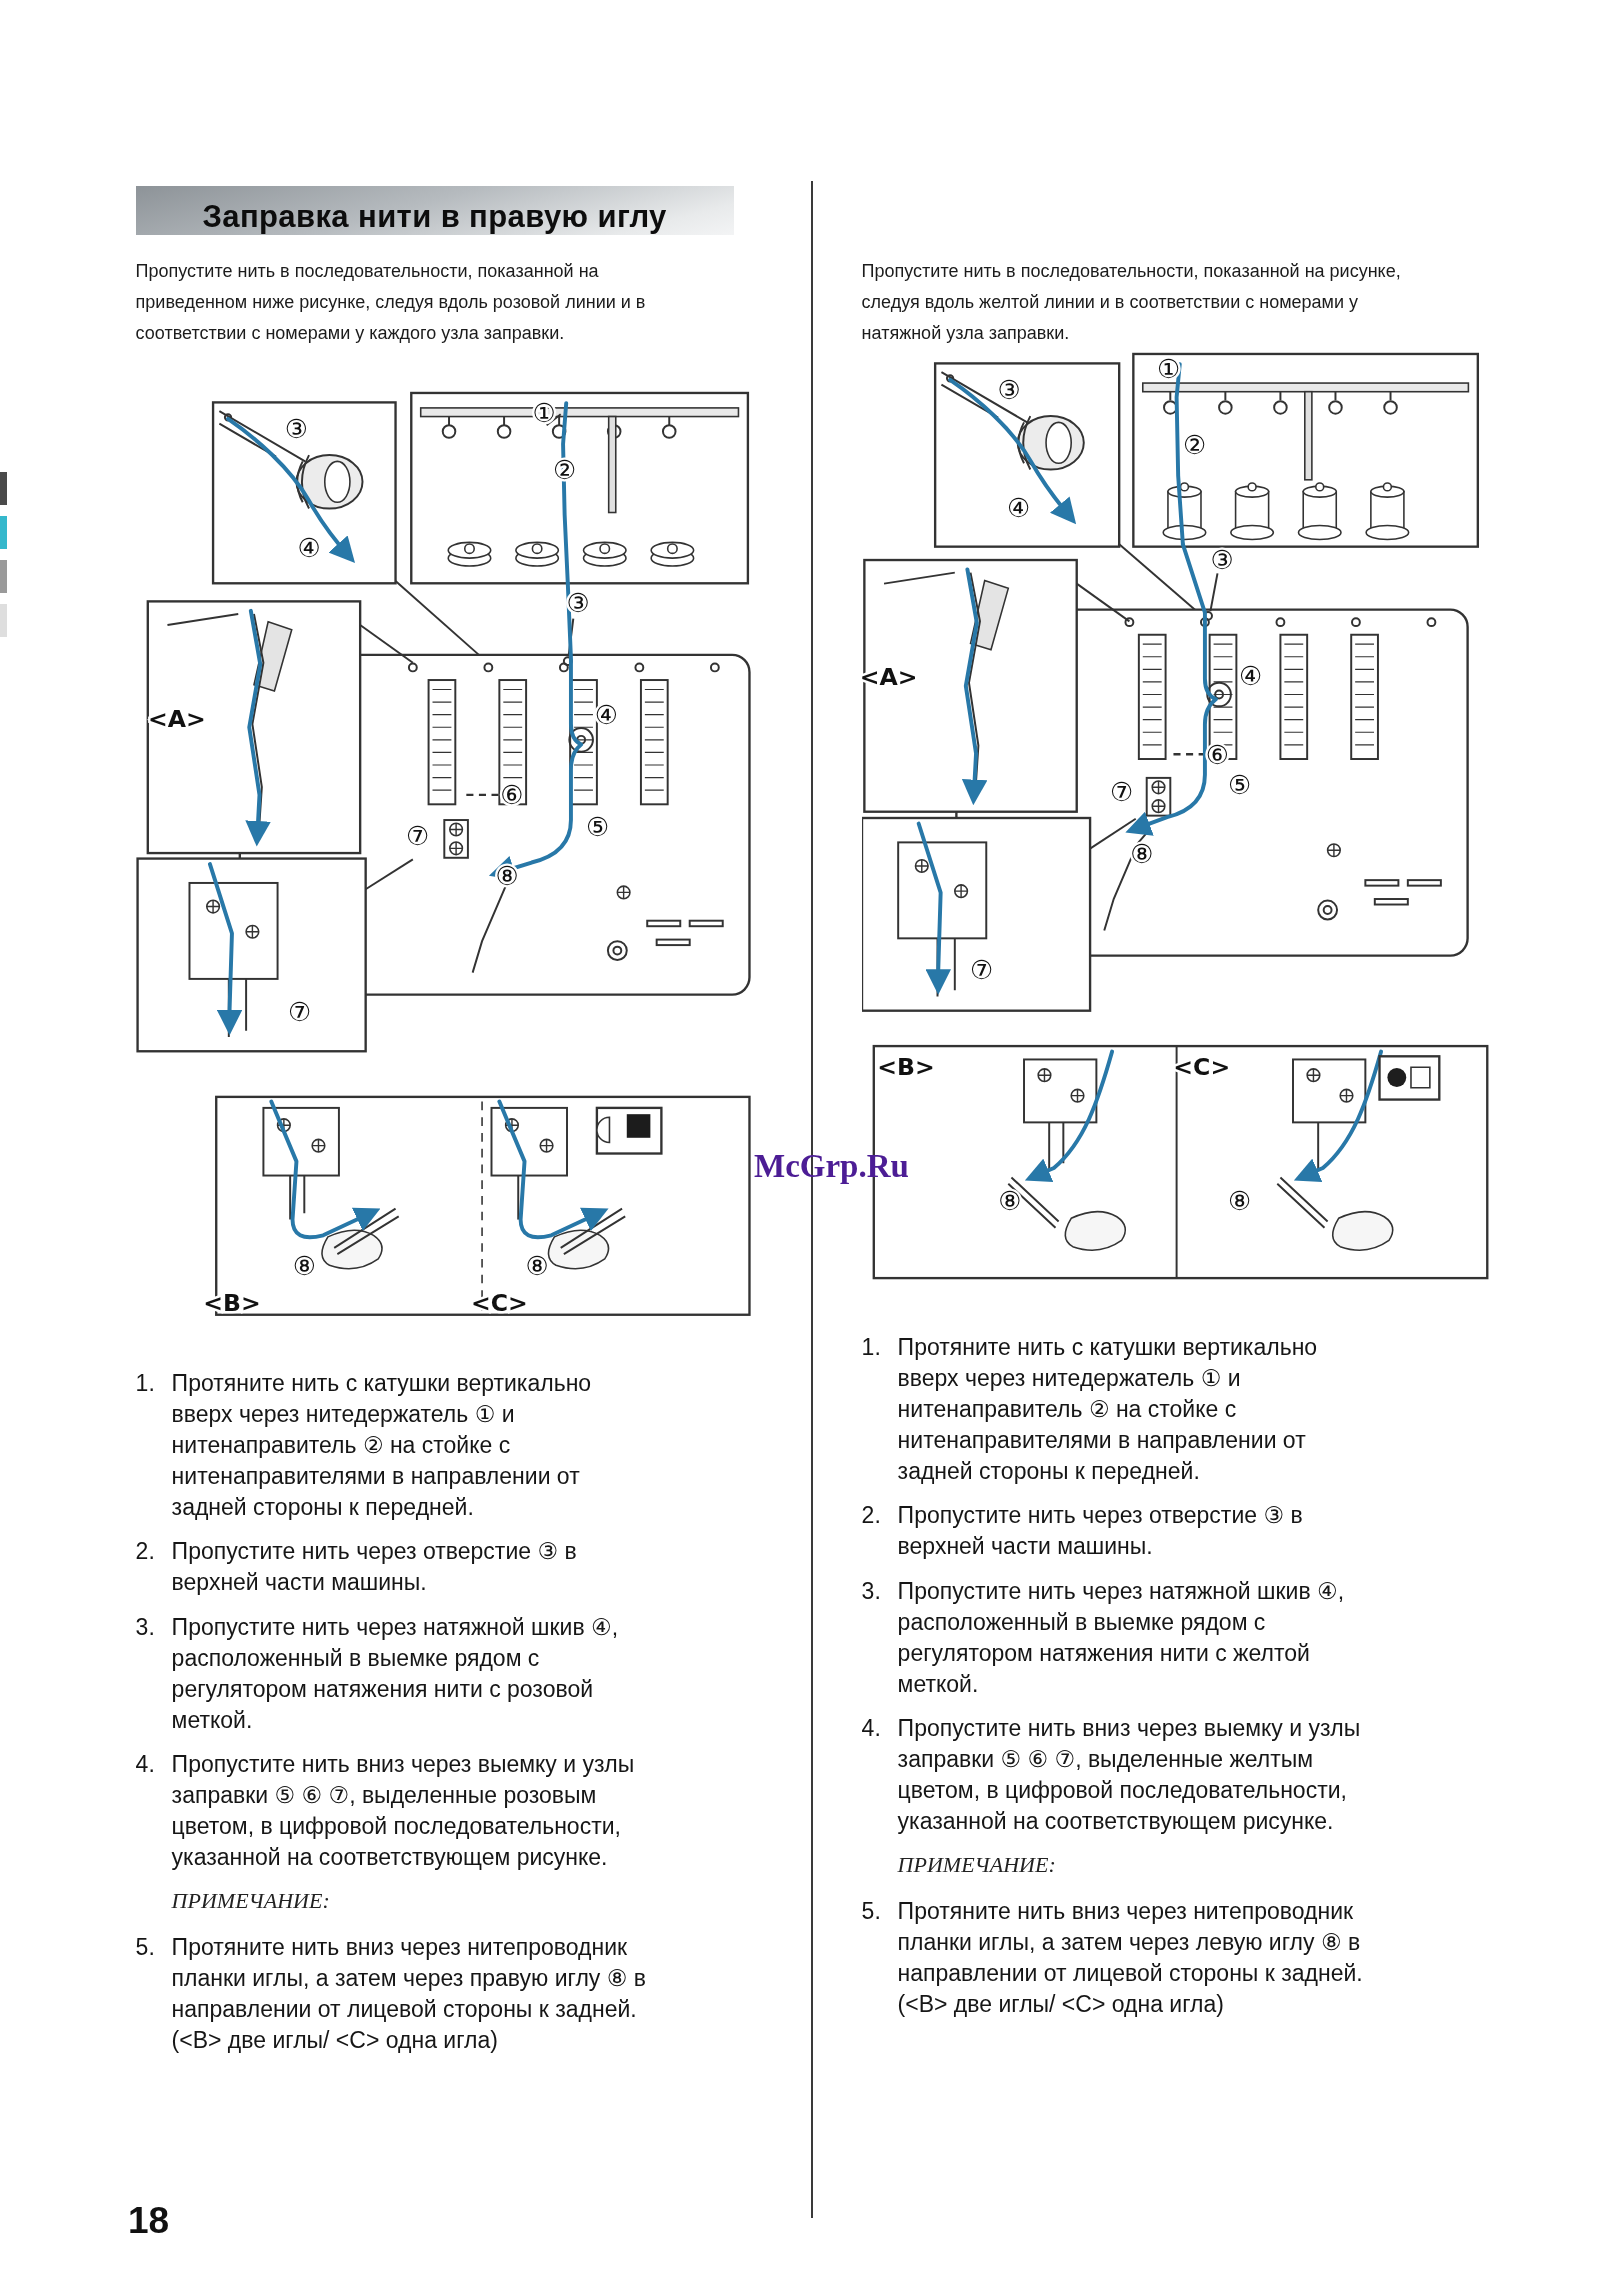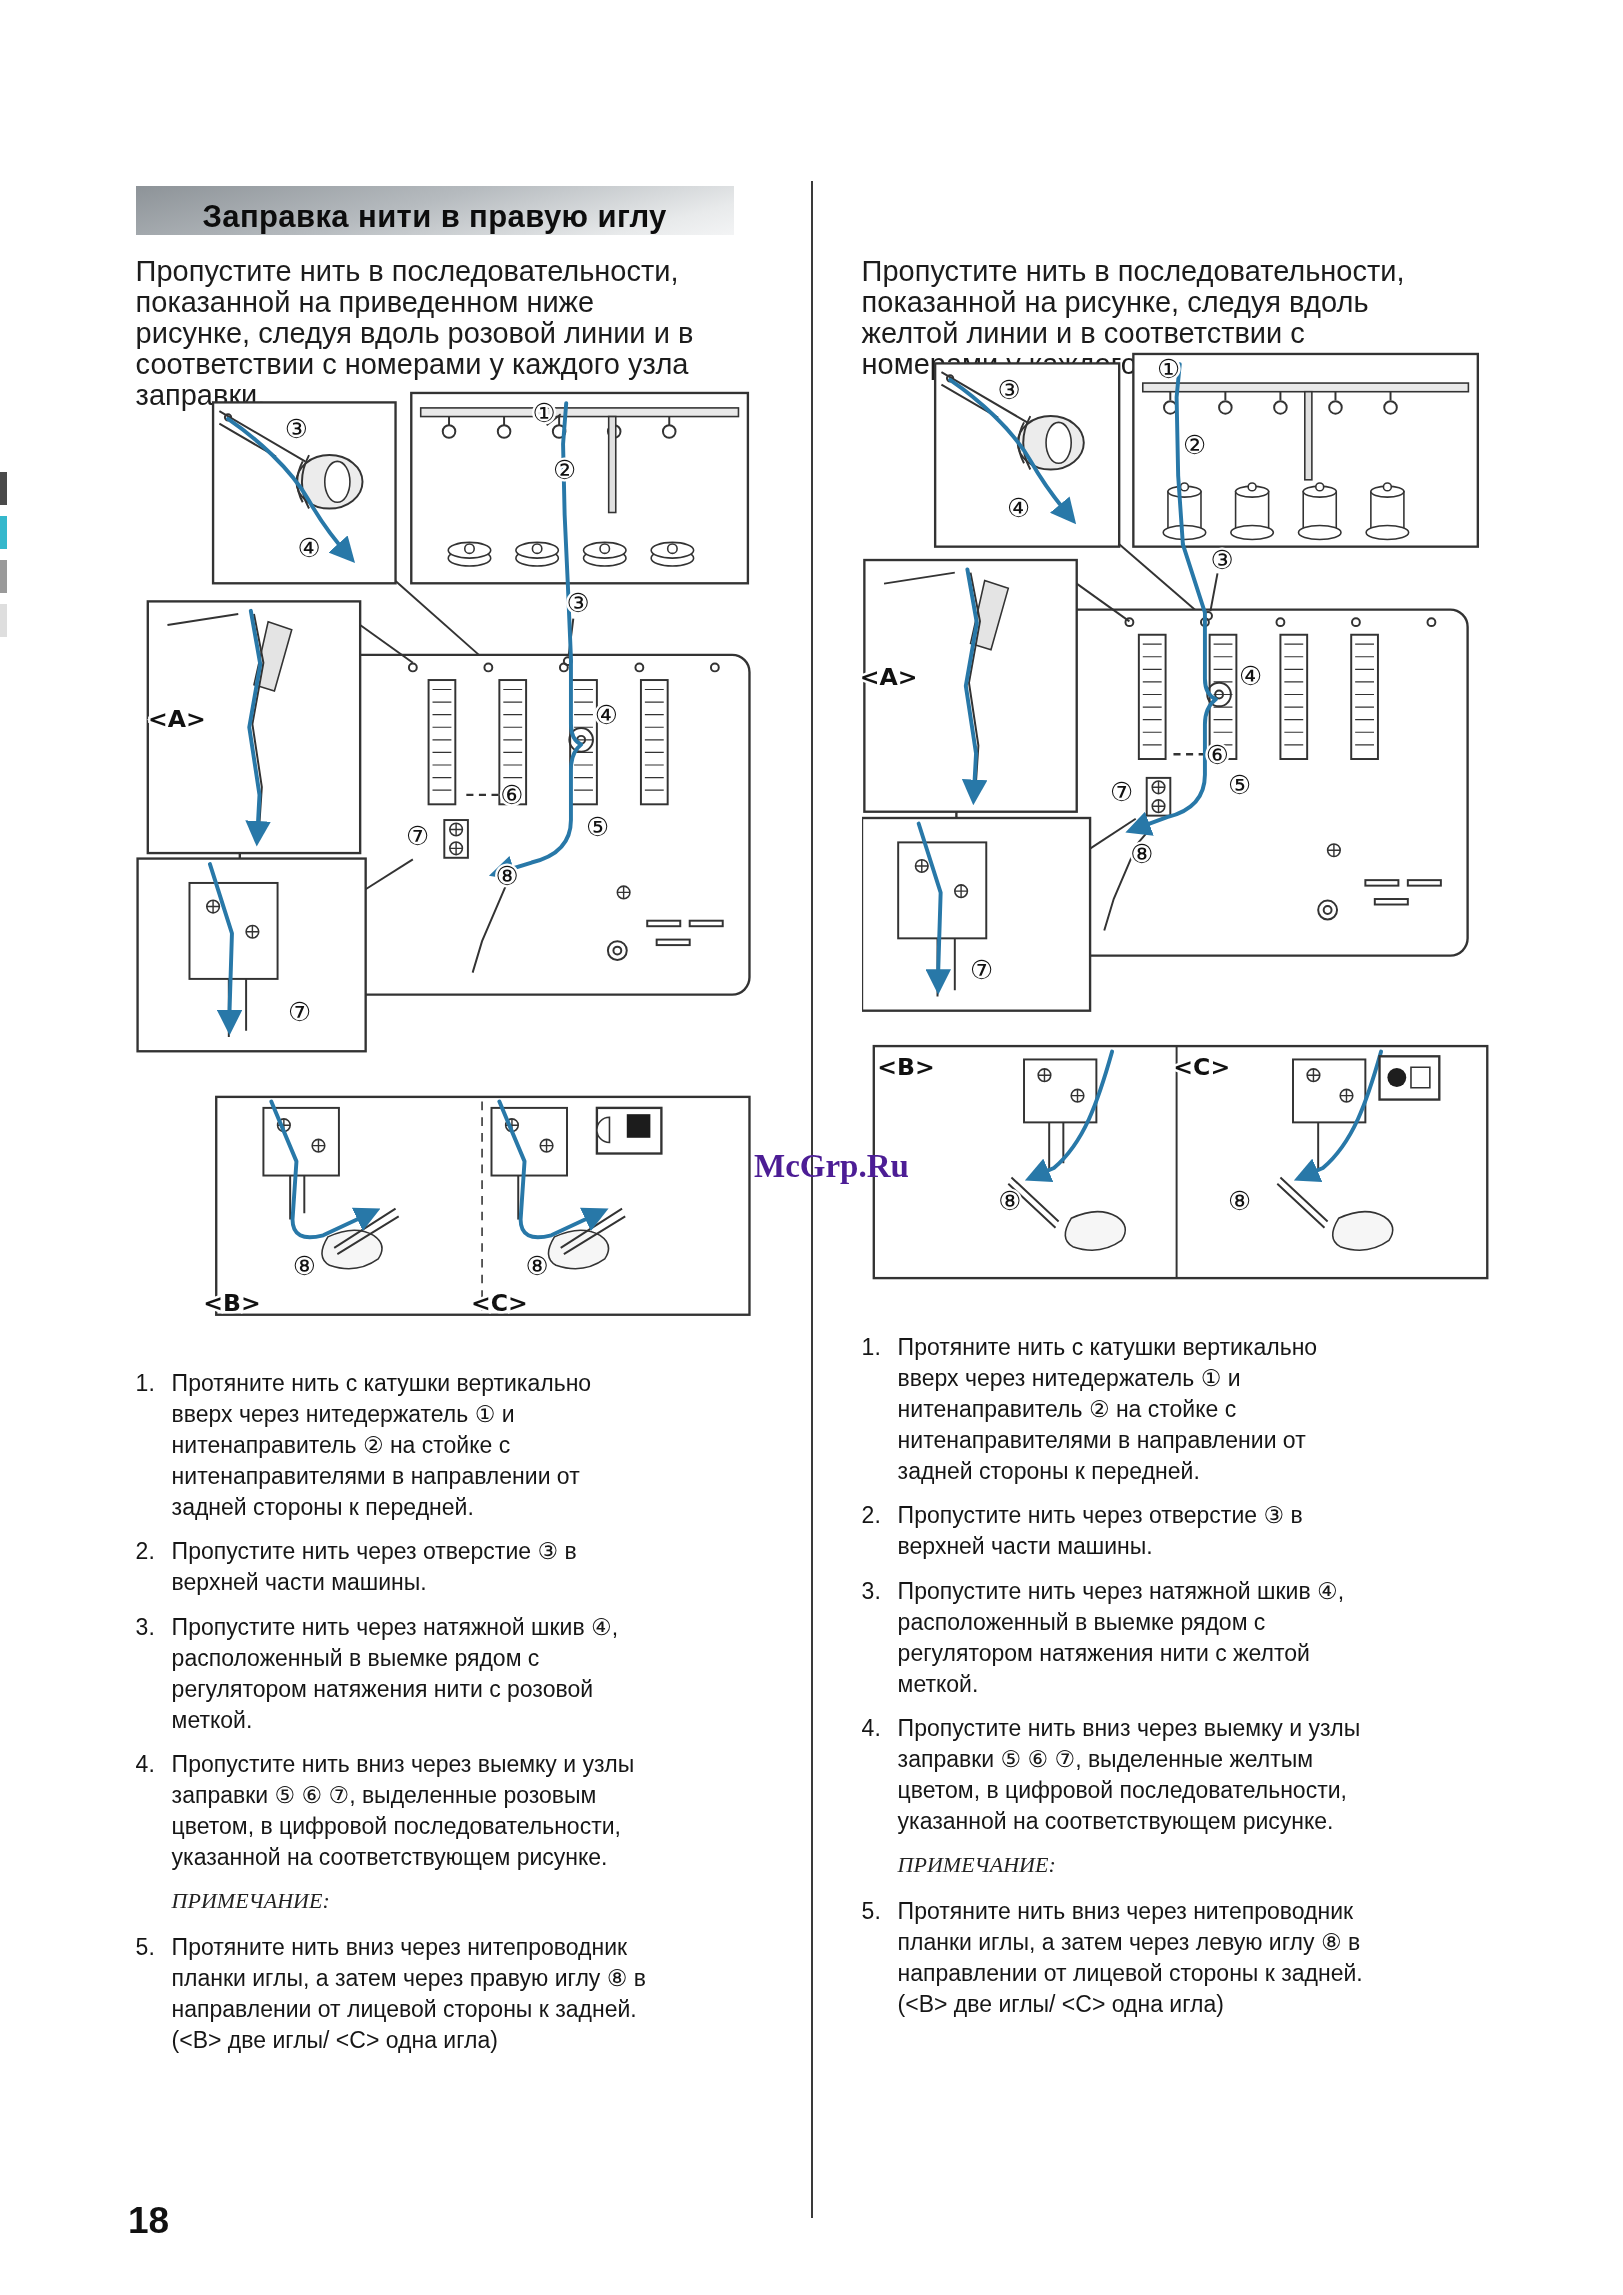--- a/index.html
+++ b/index.html
@@ -14,21 +14,21 @@
   
   .divider{position:absolute;left:811px;top:181px;width:2.4px;height:2037px;background:#3a3a3a;}
   
   .col{position:absolute;top:0;height:100%;}
   .col-left{left:134px;width:645px;}
   .col-right{left:860px;width:645px;}
   .hdr{position:absolute;top:186px;left:1.6px;width:598px;height:49px;
        background:linear-gradient(165deg,#8d9398 0%,#b6bbbf 45%,#e8eaeb 85%,#f3f4f5 100%);
        display:flex;align-items:flex-end;justify-content:center;
        font-size:31px;font-weight:bold;color:#0d0d0d;letter-spacing:0.4px;}
-  .intro{position:absolute;top:256px;left:1.6px;width:560px;font-size:29px;line-height:31px;color:#1c1c1c;margin:0;}
+  .intro{position:absolute;top:256px;left:1.6px;width:560px;font-size:18px;line-height:31px;color:#1c1c1c;margin:0;}
   .diag{position:absolute;left:1.6px;}
   .col-left .diag{top:389px;}
   .col-right .diag{top:350px;}
   .steps{position:absolute;left:1.6px;width:639px;}
   .col-left .steps{top:1368px;}
   .col-right .steps{top:1332px;}
   .step{display:flex;align-items:flex-start;margin-bottom:13.4px;font-size:23px;line-height:31px;color:#161616;}
   .step .n{flex:0 0 36px;}
   .step .t{flex:0 1 auto;max-width:475px;}
   .note{margin:3.1px 0 17.3px 36px;font-size:22px;line-height:28px;font-style:italic;color:#222;max-width:456px;}
@@ -221,21 +221,21 @@
         <span class="nt">ПРИМЕЧАНИЕ:</span>
       </div>
       <div class="step">
         <span class="n">5.</span>
         <div class="t">Протяните нить вниз через нитепроводник планки иглы, а затем через правую иглу ⑧ в направлении от лицевой стороны к задней. (&lt;B&gt; две иглы/ &lt;C&gt; одна игла)</div>
       </div>
     </div>
   </section>
 
   <section class="col col-right">
-    <p class="intro">Пропустите нить в последовательности, показанной на рисунке, следуя вдоль желтой линии и в соответствии с номерами у каждого узла заправки.</p>
+    <p class="intro">Пропустите нить в последовательности, показанной на рисунке, следуя вдоль желтой линии и в соответствии с номерами у натяжной узла заправки.</p>
 
     <svg class="diag" width="641" height="936" viewBox="0 0 815 1190">
       <defs>
         <marker id="thB" viewBox="0 0 10 10" refX="7" refY="5" markerWidth="6.5" markerHeight="6.5" orient="auto-start-reverse">
           <path d="M0,0 L10,5 L0,10 z" fill="#2878a8"></path>
         </marker>
         <g id="scrB">
           <circle r="8" fill="#fff" stroke="#333" stroke-width="2"></circle>
           <path d="M-8,0 H8 M0,-8 V8" stroke="#333" stroke-width="1.8" fill="none"></path>
         </g>

